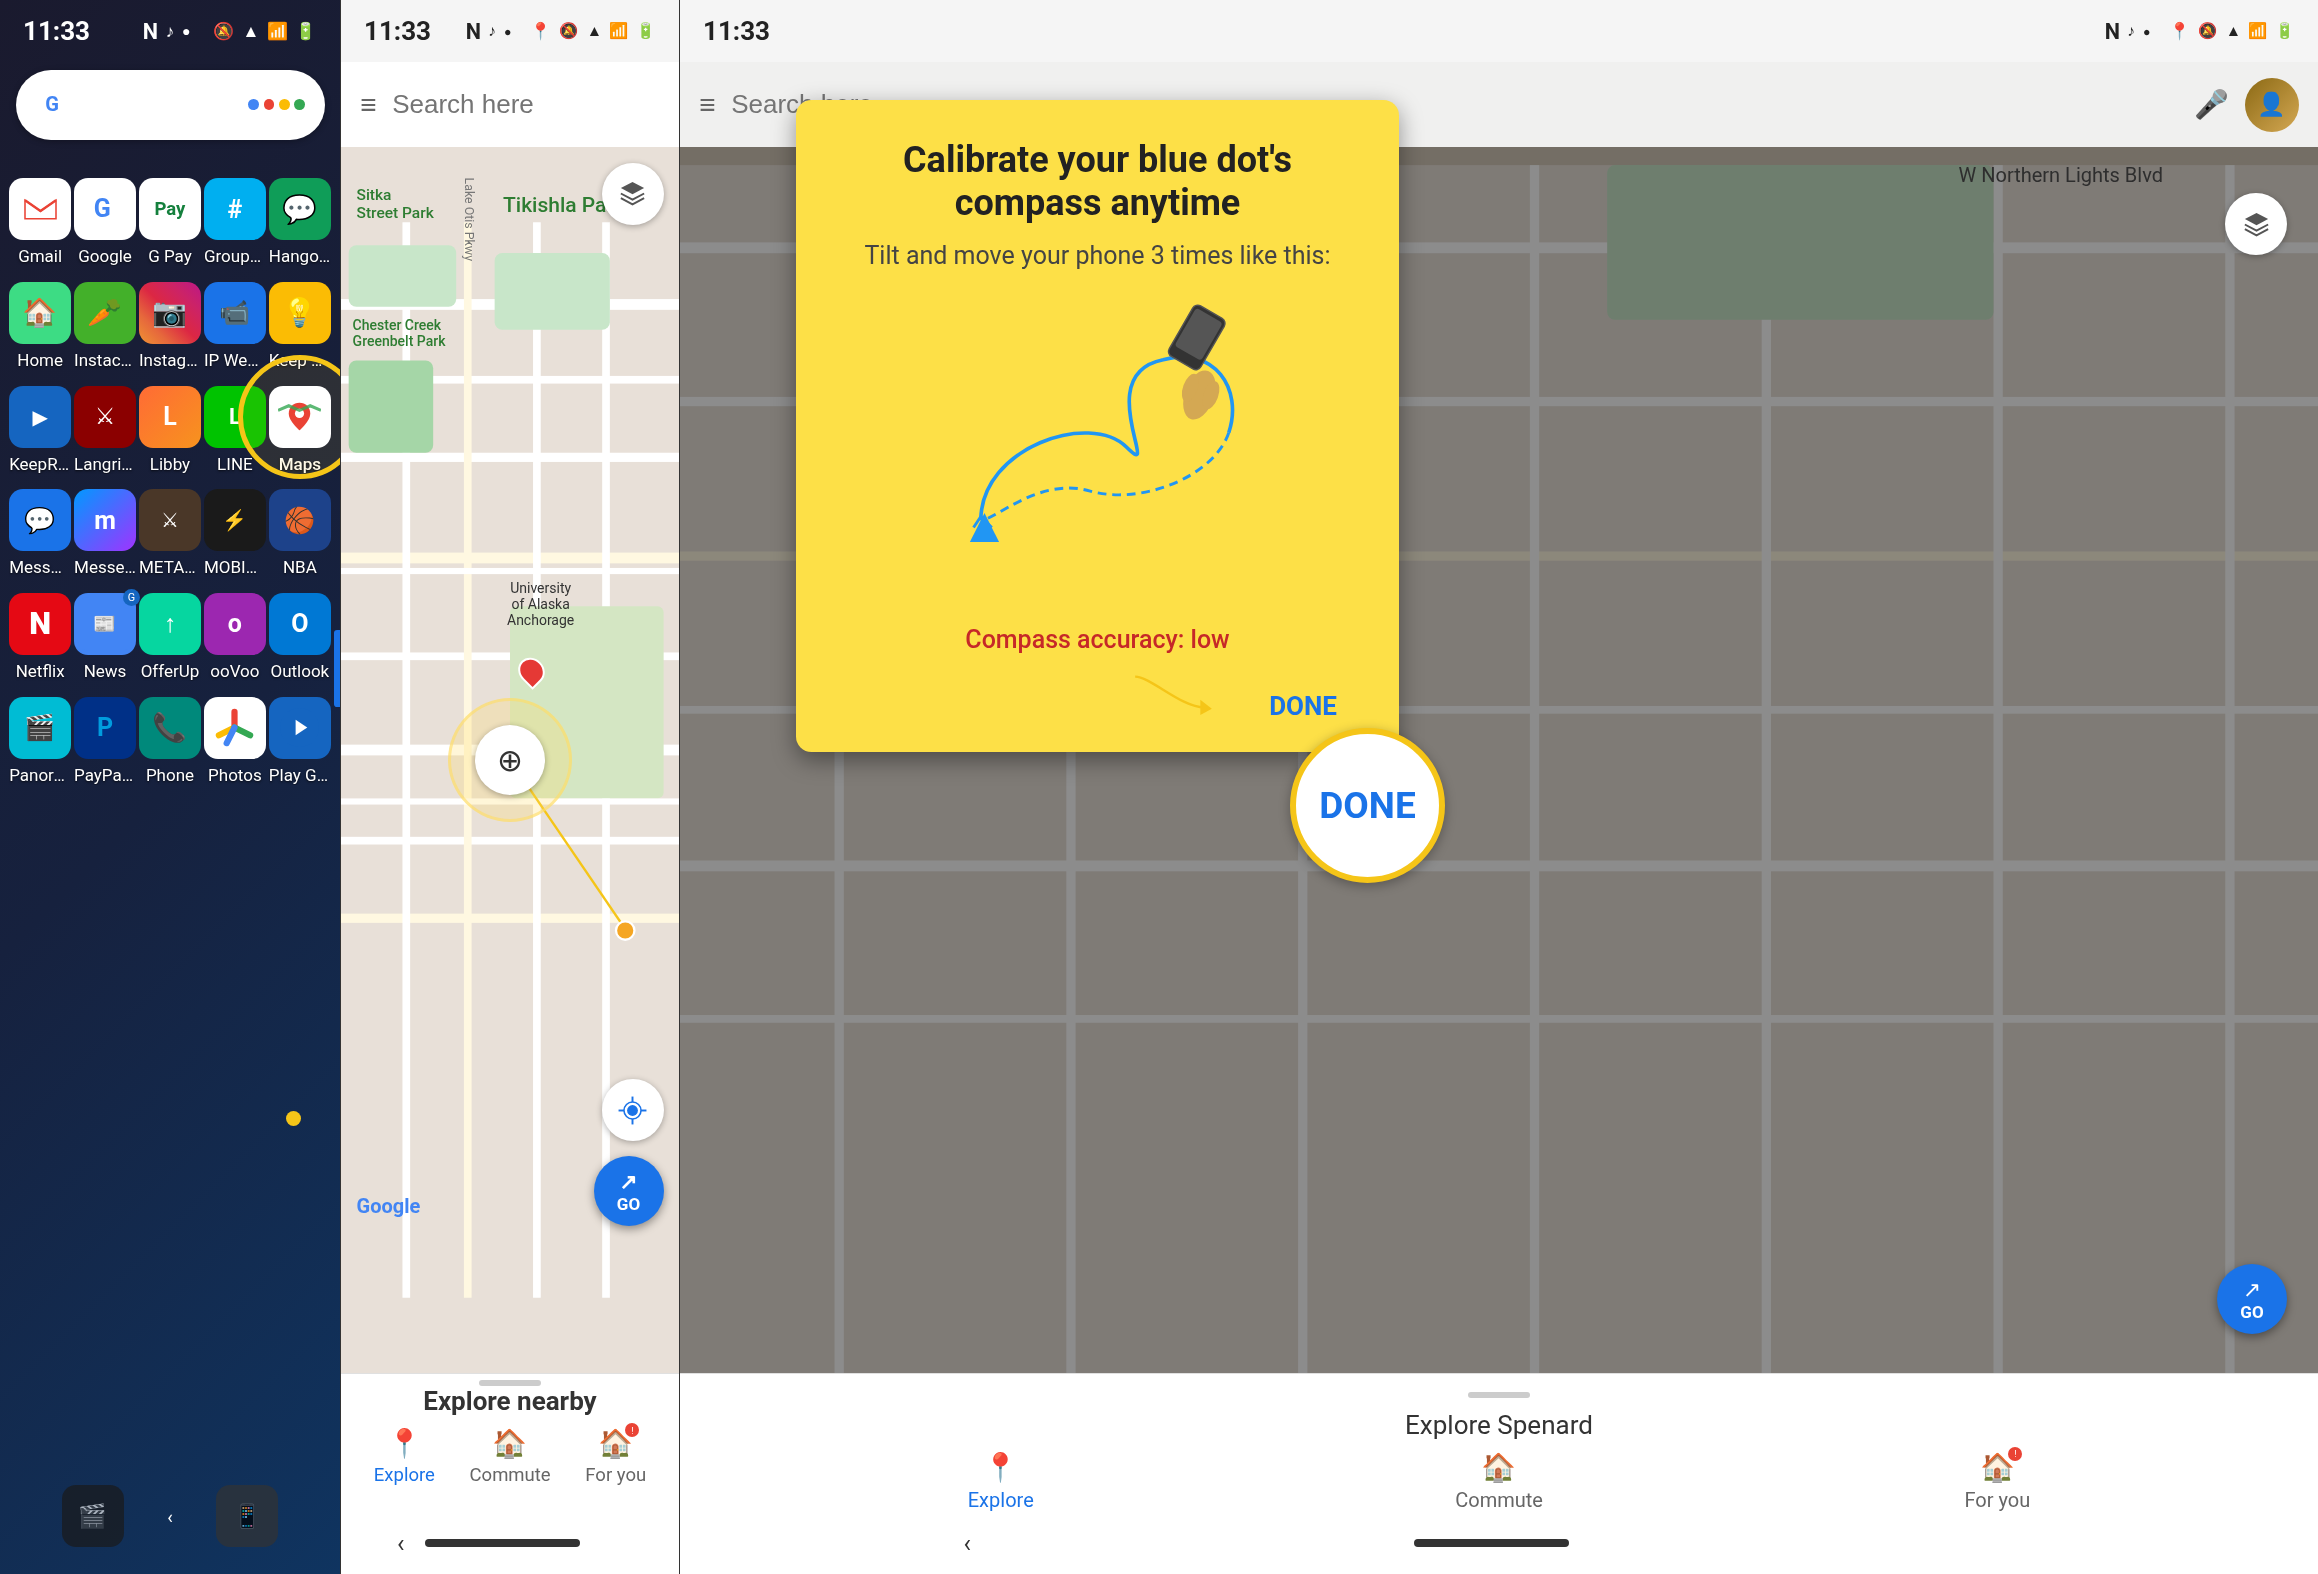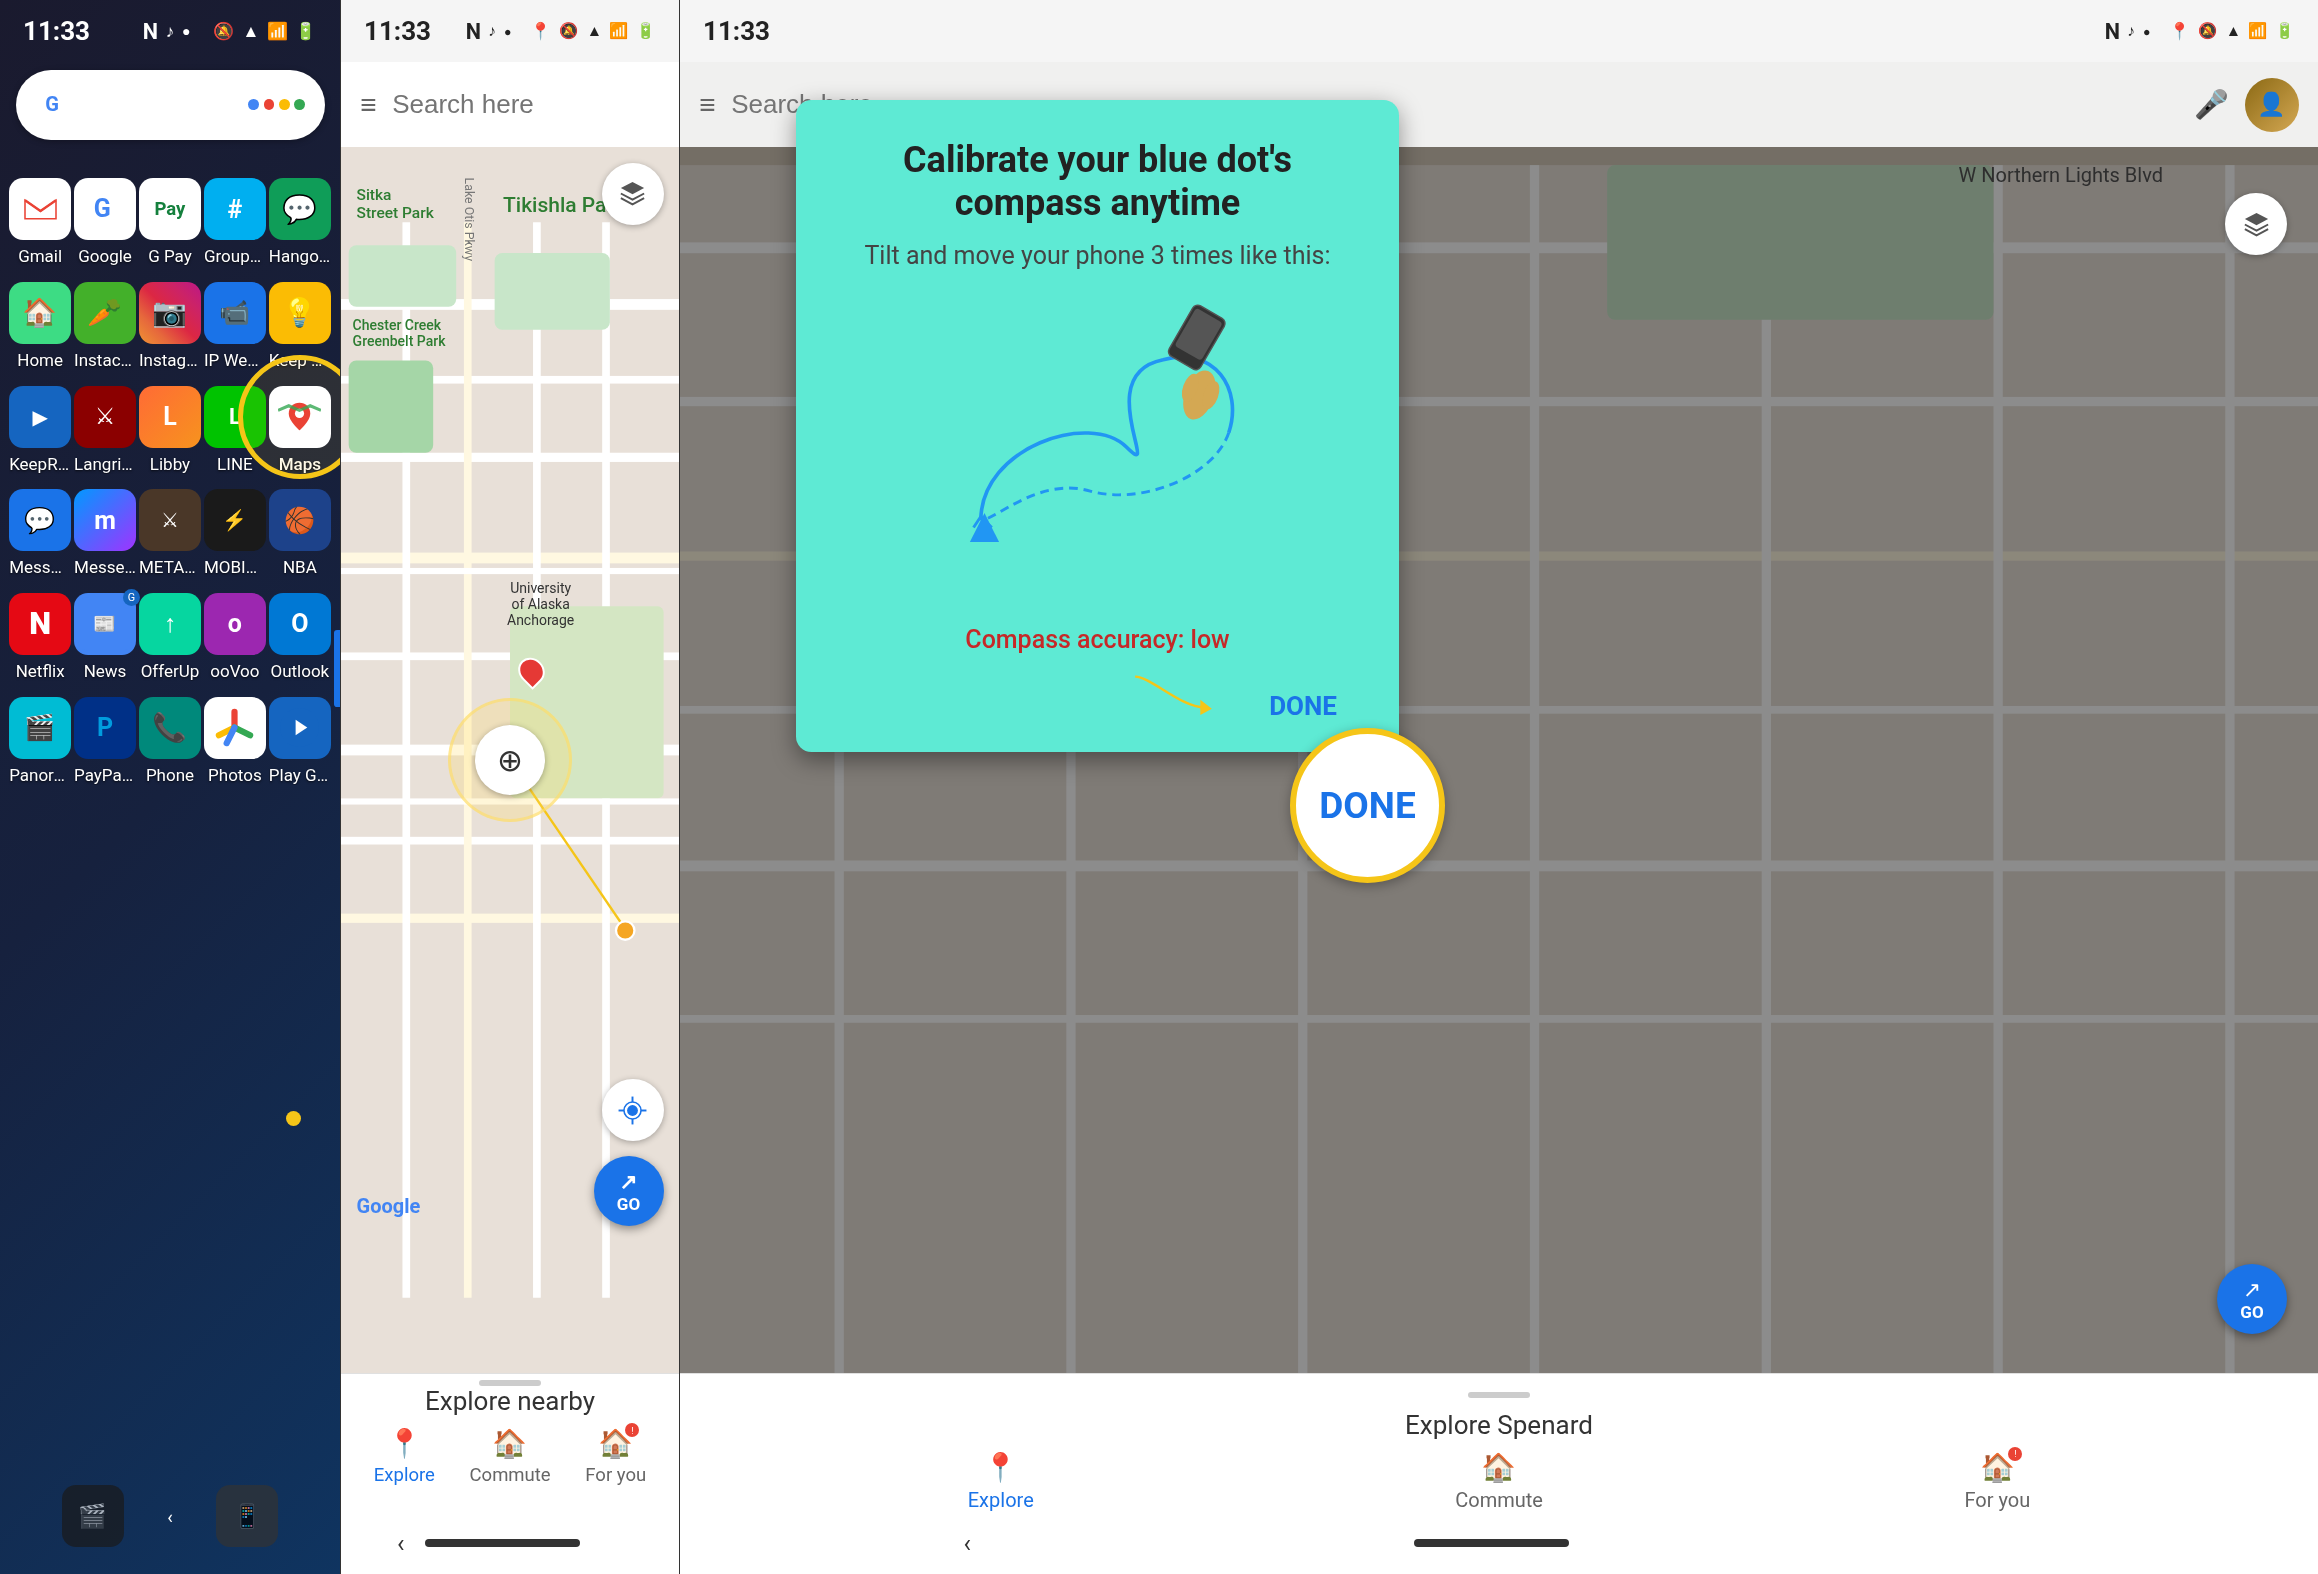--- a/index.html
+++ b/index.html
@@ -329,21 +329,21 @@
       flex-direction: column;
       align-items: center;
       justify-content: flex-start;
       padding: 11.6px 0 0 0;
       border-top: 0.8px solid #e0e0e0;
       position: relative;
     }
     .explore-title {
       font-size: 26px;
       color: #333;
-      font-weight: 400;
+      font-weight: 700;
       margin-bottom: 11.6px;
     }
     .explore-drag-handle {
       width: 62px;
       height: 6.2px;
       background: #ccc;
       border-radius: 3.1px;
       margin-bottom: 11.6px;
       position: absolute;
       top: 6.2px;
@@ -384,21 +384,21 @@
       width: 155px;
       height: 7.7px;
       background: #333;
       border-radius: 3.9px;
     }
 
     
     .panel-3 .maps-search-bar { background: rgba(245,245,245,0.9); }
 
     .calibration-card {
-      background: #5eead4;
+      background: #fde047;
       border-radius: 15.5px;
       width: 603px;
       padding: 39px 39px 31px 39px;
       position: relative;
       box-shadow: 0 7.7px 23px rgba(0,0,0,0.4);
     }
 
     .calib-title {
       font-size: 36px;
       font-weight: 700;

